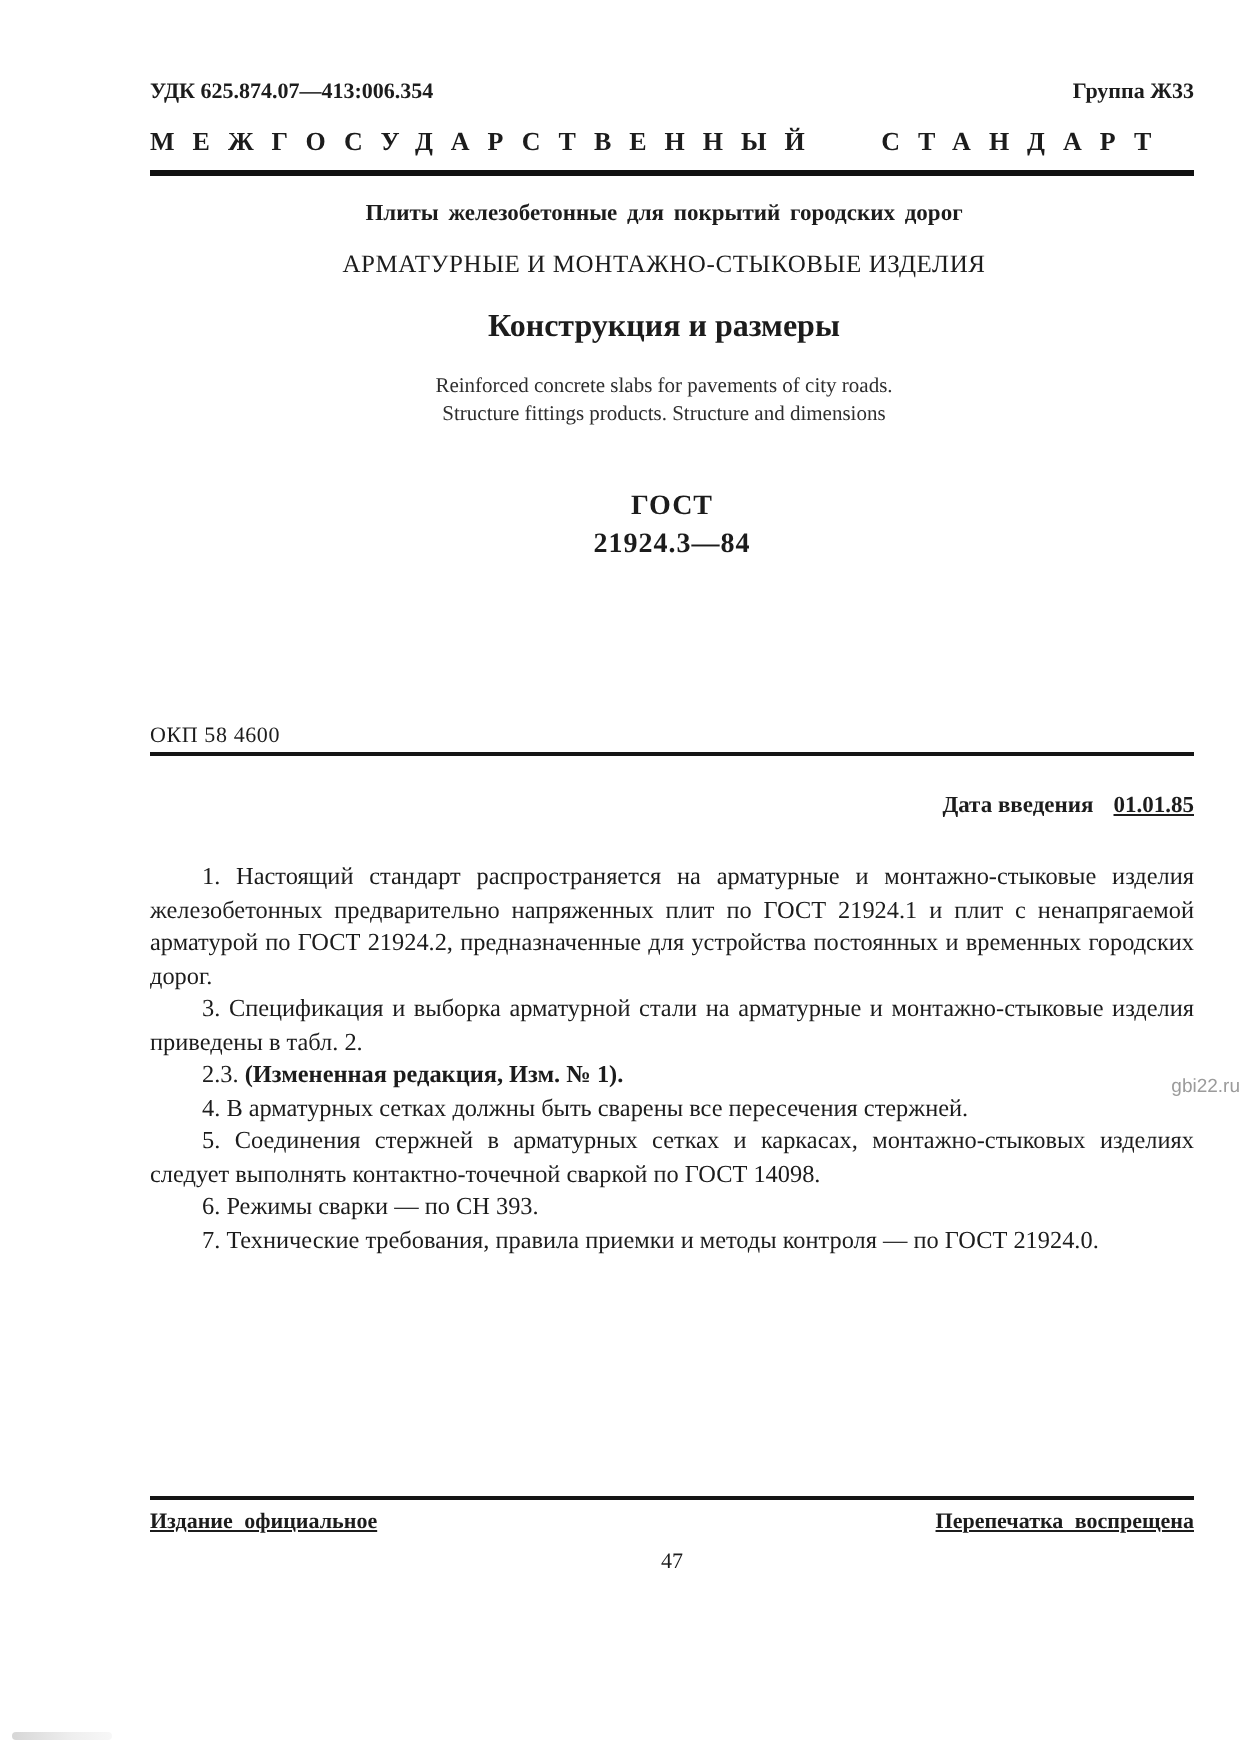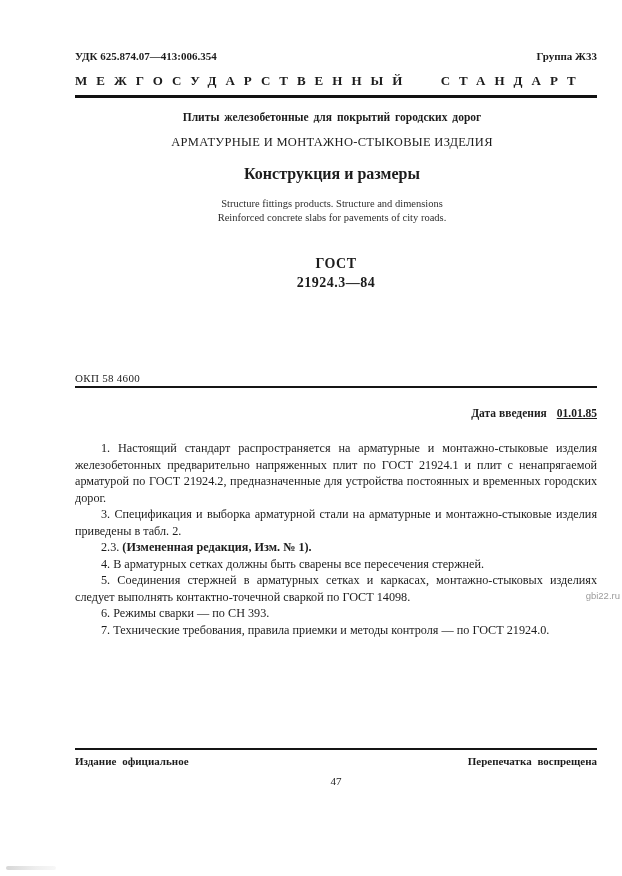--- a/index.html
+++ b/index.html
@@ -14,21 +14,21 @@
   .page {
     position: absolute; inset: 0;
     background: #ffffff;
   }
   .content {
     position: absolute; top: 0; left: 75px; right: 25px;
   }
 
   
   .header-row {
-    padding-top: 50px;
+    padding-top: 40px;
     display: flex; justify-content: space-between;
     font-size: 11px; font-weight: bold;
   }
   .standard-type {
     margin-top: 11px;
     text-align: left;
     font-size: 13px; font-weight: bold;
     letter-spacing: 9px; word-spacing: 17px;
     white-space: nowrap;
   }
@@ -68,31 +68,31 @@
   .note {
     margin: 4px 0 3px 0;
     font-size: 10.8px; line-height: 14.8px;
     text-align: justify; text-indent: 26px;
   }
   .note-label { letter-spacing: 2.5px; }
   .amend-bold { font-weight: bold; }
 
   
   .watermark {
-    position: absolute; top: 590px; right: 2px;
+    position: absolute; top: 538px; right: 2px;
     font-family: "Liberation Sans", sans-serif;
     font-size: 9.5px; color: #9b9b9b;
   }
 
   
   .footer-rule { position: absolute; left: 75px; right: 25px; top: 748px; border-top: 2px solid #151515; }
   .footer-row {
     position: absolute; left: 75px; right: 25px; top: 755px;
     display: flex; justify-content: space-between;
-    font-size: 11px; font-weight: bold; word-spacing: 3px;
+    font-size: 11px; font-weight: bold; word-spacing: 3px; text-decoration: underline;
   }
   .page-num {
     position: absolute; left: 75px; right: 25px; top: 775px;
     text-align: center; font-size: 11px;
   }
 
   .scan-smudge {
     position: absolute; left: 6px; top: 866px;
     width: 50px; height: 4px; border-radius: 2px;
     background: linear-gradient(90deg, #c9c9c9, #e9e9e9 60%, #f5f5f5);
@@ -112,22 +112,22 @@
 
     <div class="standard-type">МЕЖГОСУДАРСТВЕННЫЙ СТАНДАРТ</div>
     <div class="rule-thick"></div>
 
     <div class="title-flex">
       <div class="title-left">
         <div class="title-ru-small">Плиты железобетонные  для покрытий городских дорог</div>
         <div class="title-main">АРМАТУРНЫЕ И МОНТАЖНО-СТЫКОВЫЕ ИЗДЕЛИЯ</div>
         <div class="subtitle">Конструкция и размеры</div>
         <div class="title-en">
+          <div>Reinforced concrete slabs for pavements of city roads.</div>
           <div>Structure fittings products. Structure and dimensions</div>
-          <div>Reinforced concrete slabs for pavements of city roads.</div>
         </div>
       </div>
       <div class="gost-num">
         <div>ГОСТ</div>
         <div>21924.3—84</div>
       </div>
     </div>
 
     <div class="okp">ОКП 58 4600</div>
     <div class="rule-mid okp-rule"></div>

